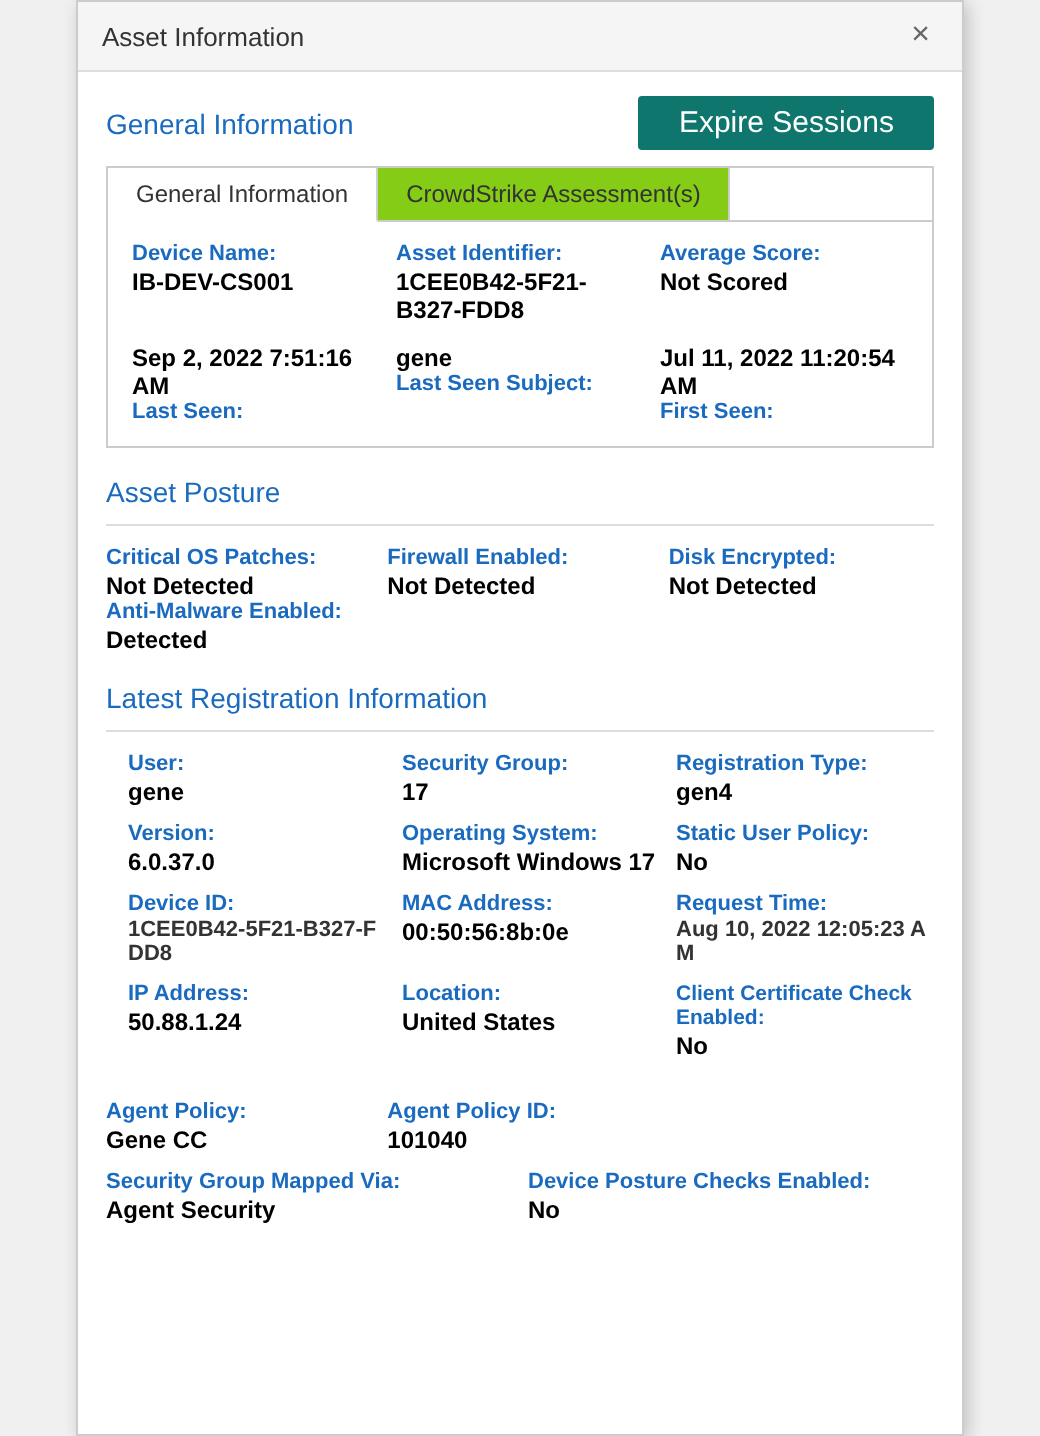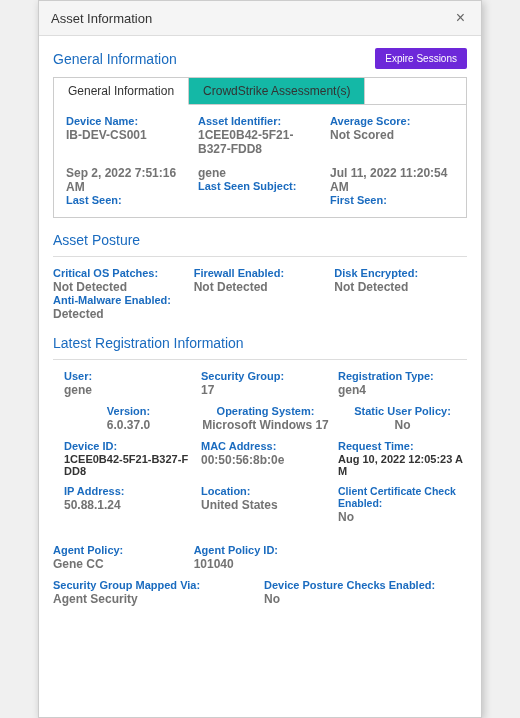--- a/index.html
+++ b/index.html
@@ -44,44 +44,44 @@
     .section-header {
       font-size: 14px;
       color: #1a6bbf;
       font-weight: normal;
       margin-bottom: 8px;
       display: flex;
       justify-content: space-between;
       align-items: center;
     }
     .expire-btn {
-      background: #6d28d9;
+      background: #0f766e;
       color: #fff;
       border: none;
-      padding: 5px 10px;
-      font-size: 10px;
+      padding: 5px 20px;
+      font-size: 15px;
       cursor: pointer;
       border-radius: 2px;
     }
     .section-divider {
       border: none;
       border-top: 1px solid #ddd;
       margin: 8px 0 10px 0;
     }
     .tabs {
       display: flex;
       border: 1px solid #ccc;
       border-bottom: none;
       margin-bottom: 0;
     }
     .tab {
       padding: 6px 14px;
       font-size: 12px;
       cursor: pointer;
-      background: #14b8a6;
+      background: #84cc16;
       border-right: 1px solid #ccc;
       color: #333;
     }
     .tab.active {
       background: #fff;
       border-bottom: 1px solid #fff;
       margin-bottom: -1px;
       z-index: 1;
     }
     .info-box {
@@ -94,21 +94,21 @@
       grid-template-columns: 1fr 1fr 1fr;
       gap: 10px 8px;
     }
     .field-label {
       color: #1a6bbf;
       font-size: 11px;
       display: block;
       margin-bottom: 1px;
     }
     .field-value {
-      color: #737373;
+      color: #000000;
       font-size: 12px;
       display: block;
     }
     .field-group {
       display: flex;
       flex-direction: column;
       font-weight: bold;
     }
     .asset-posture-section {
       margin-bottom: 14px;
@@ -237,21 +237,21 @@
         <div class="field-group">
           <span class="field-label">Security Group:</span>
           <span class="field-value">17</span>
         </div>
         <div class="field-group">
           <span class="field-label">Registration Type:</span>
           <span class="field-value">gen4</span>
         </div>
       </div>
 
-      <div class="reg-grid" style="margin-top:8px;text-align:center;">
+      <div class="reg-grid" style="margin-top:8px;">
         <div class="field-group">
           <span class="field-label">Version:</span>
           <span class="field-value">6.0.37.0</span>
         </div>
         <div class="field-group">
           <span class="field-label">Operating System:</span>
           <span class="field-value">Microsoft Windows 17</span>
         </div>
         <div class="field-group">
           <span class="field-label">Static User Policy:</span>

